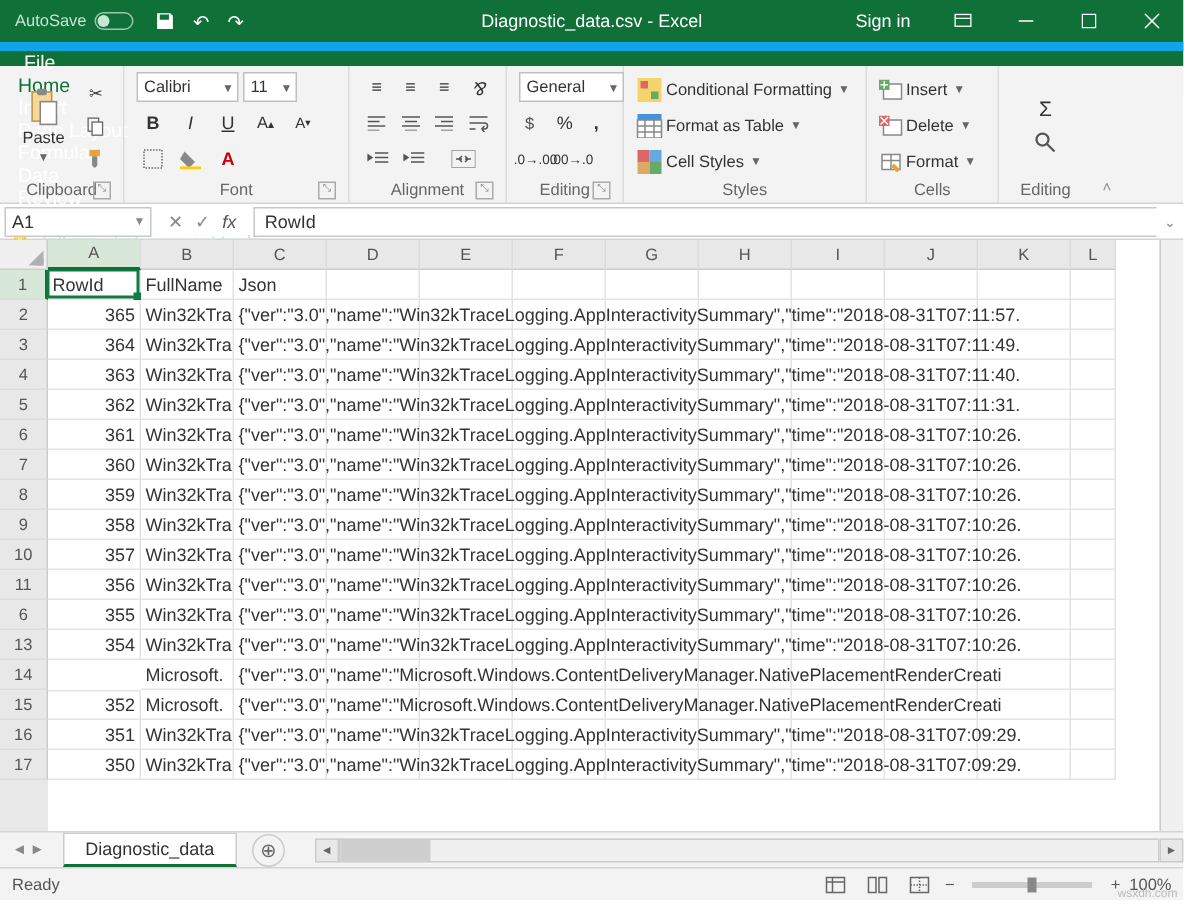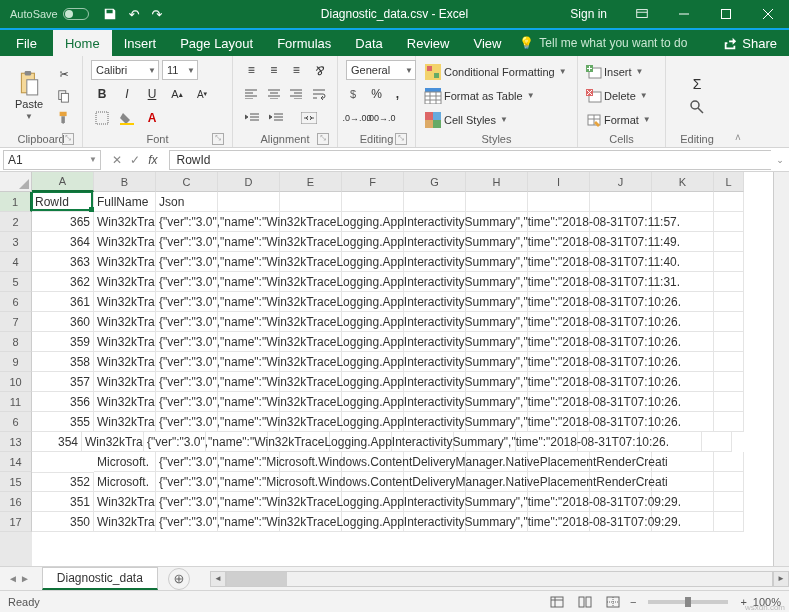--- a/index.html
+++ b/index.html
@@ -7,21 +7,21 @@
 .titlebar { height: 28px; background: #0f7038; display: flex; align-items: center; color: #fff; position: relative; }
 .autosave { margin-left: 10px; font-size: 11px; color: #c8e6d2; display: flex; align-items: center; gap: 5px; }
 .autosave-toggle { width: 26px; height: 12px; border: 1px solid #9ac7ab; border-radius: 6px; position: relative; }
 .autosave-toggle::after { content:''; width:8px; height:8px; background:#c8e6d2; border-radius:50%; position:absolute; left:1px; top:1px; }
 .title-qat { display:flex; gap:12px; margin-left:14px; align-items:center; }
 .qat-icon { width:14px; height:14px; color:#fff; }
 .doc-title { position:absolute; left:50%; transform:translateX(-50%); font-size:12px; color:#fff; }
 .title-right { margin-left:auto; display:flex; align-items:center; gap:0; }
 .signin { font-size:12px; color:#ffffff; padding:0 14px; }
 .winbtn { width:42px; height:28px; display:flex; align-items:center; justify-content:center; color:#fff; font-size:11px; }
-.menubar { height: 28px; background: #0f7038; display:flex; border-top:2px solid #0ea5e9; }
+.menubar { height: 16px; background: #0f7038; display:flex; border-top:6px solid #0ea5e9;flex-direction:column; }
 .menu-item { padding:0 12px; display:flex; align-items:center; color:#fff; font-size:13px; cursor:pointer; }
 .menu-item.file { padding:0 16px; }
 .menu-item.active { background:#f3f3f3; color:#0f7038; }
 .menu-tell { margin-left:6px; color:#c8e6d2; display:flex; align-items:center; gap:5px; font-size:12px; }
 .menu-share { margin-left:auto; padding:0 12px; display:flex; align-items:center; gap:5px; color:#fff; font-size:13px; }
 .ribbon { height: 92px; background:#f3f3f3; border-bottom:1px solid #d4d4d4; display:flex; }
 .ribbon-group { border-right:1px solid #dcdcdc; padding:4px 8px 0 8px; display:flex; flex-direction:column; position:relative; }
 .ribbon-group-body { flex:1; display:flex; gap:4px; }
 .ribbon-label { text-align:center; font-size:11px; color:#666; padding:2px 0; position:relative; }
 .ribbon-label .launcher { position:absolute; right:0; bottom:2px; width:12px; height:12px; border:1px solid #aaa; font-size:7px; line-height:8px; color:#888; }
@@ -593,21 +593,21 @@
             <div class="cell" style="width: 62px;"></div>
             <div class="cell" style="width: 62px;"></div>
             <div class="cell" style="width: 62px;"></div>
             <div class="cell" style="width: 62px;"></div>
             <div class="cell" style="width: 62px;"></div>
             <div class="cell" style="width: 62px;"></div>
             <div class="cell" style="width: 62px;"></div>
             <div class="cell" style="width: 30px;"></div>
           </div>
           <div class="grid-row">
-            <div class="cell num" style="width: 50px;">354</div>
+            <div class="cell num" style="width: 62px;">354</div>
             <div class="cell" style="width: 62px;">Win32kTra</div>
             <div class="cell overflow" style="width: 62px;">{"ver":"3.0","name":"Win32kTraceLogging.AppInteractivitySummary","time":"2018-08-31T07:10:26.</div>
             <div class="cell" style="width: 62px;"></div>
             <div class="cell" style="width: 62px;"></div>
             <div class="cell" style="width: 62px;"></div>
             <div class="cell" style="width: 62px;"></div>
             <div class="cell" style="width: 62px;"></div>
             <div class="cell" style="width: 62px;"></div>
             <div class="cell" style="width: 62px;"></div>
             <div class="cell" style="width: 62px;"></div>

